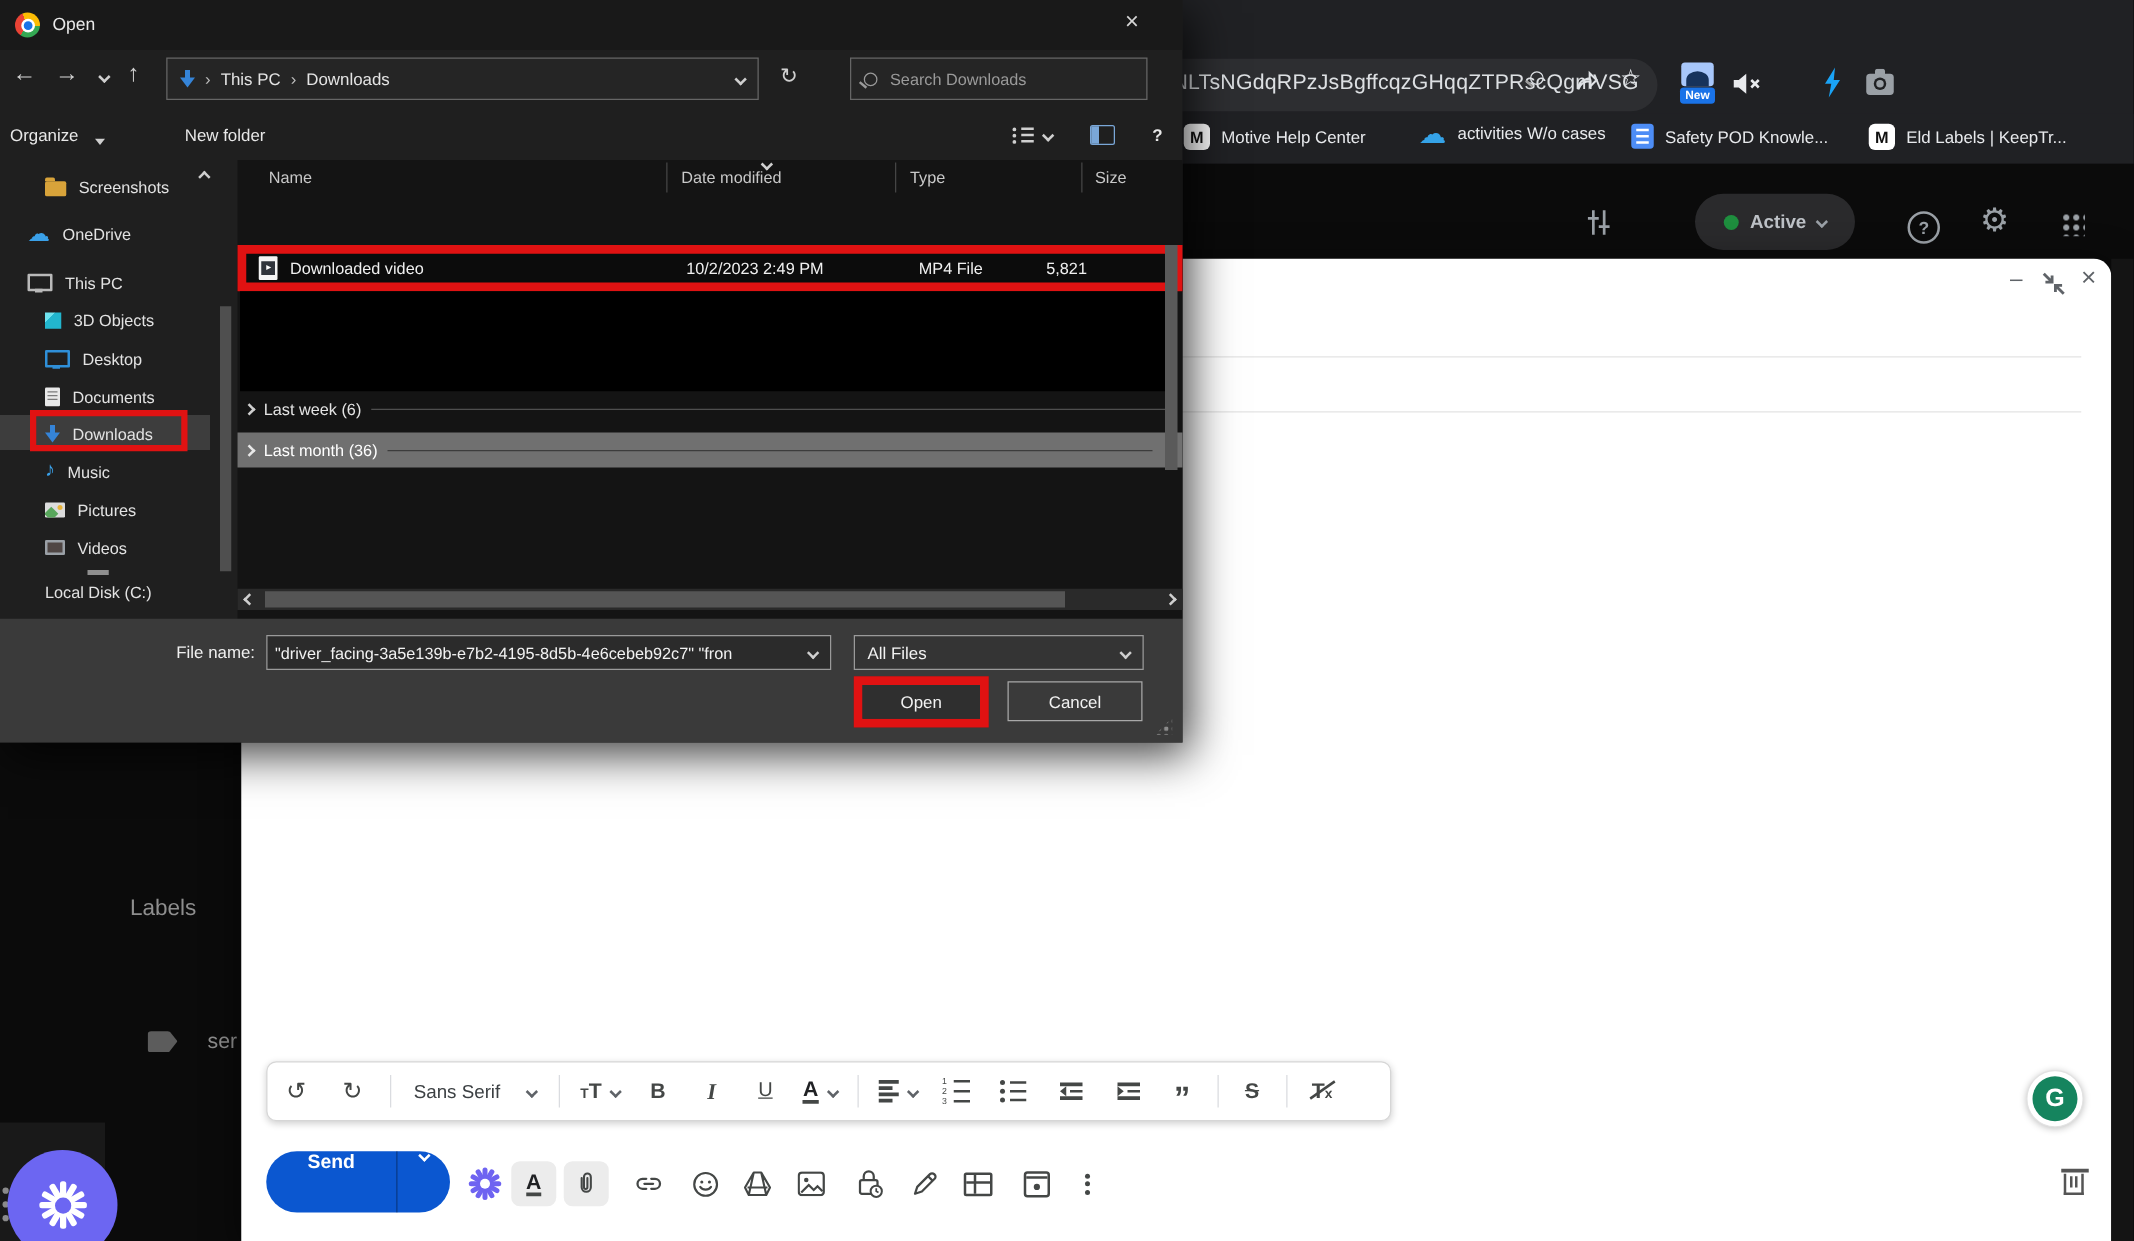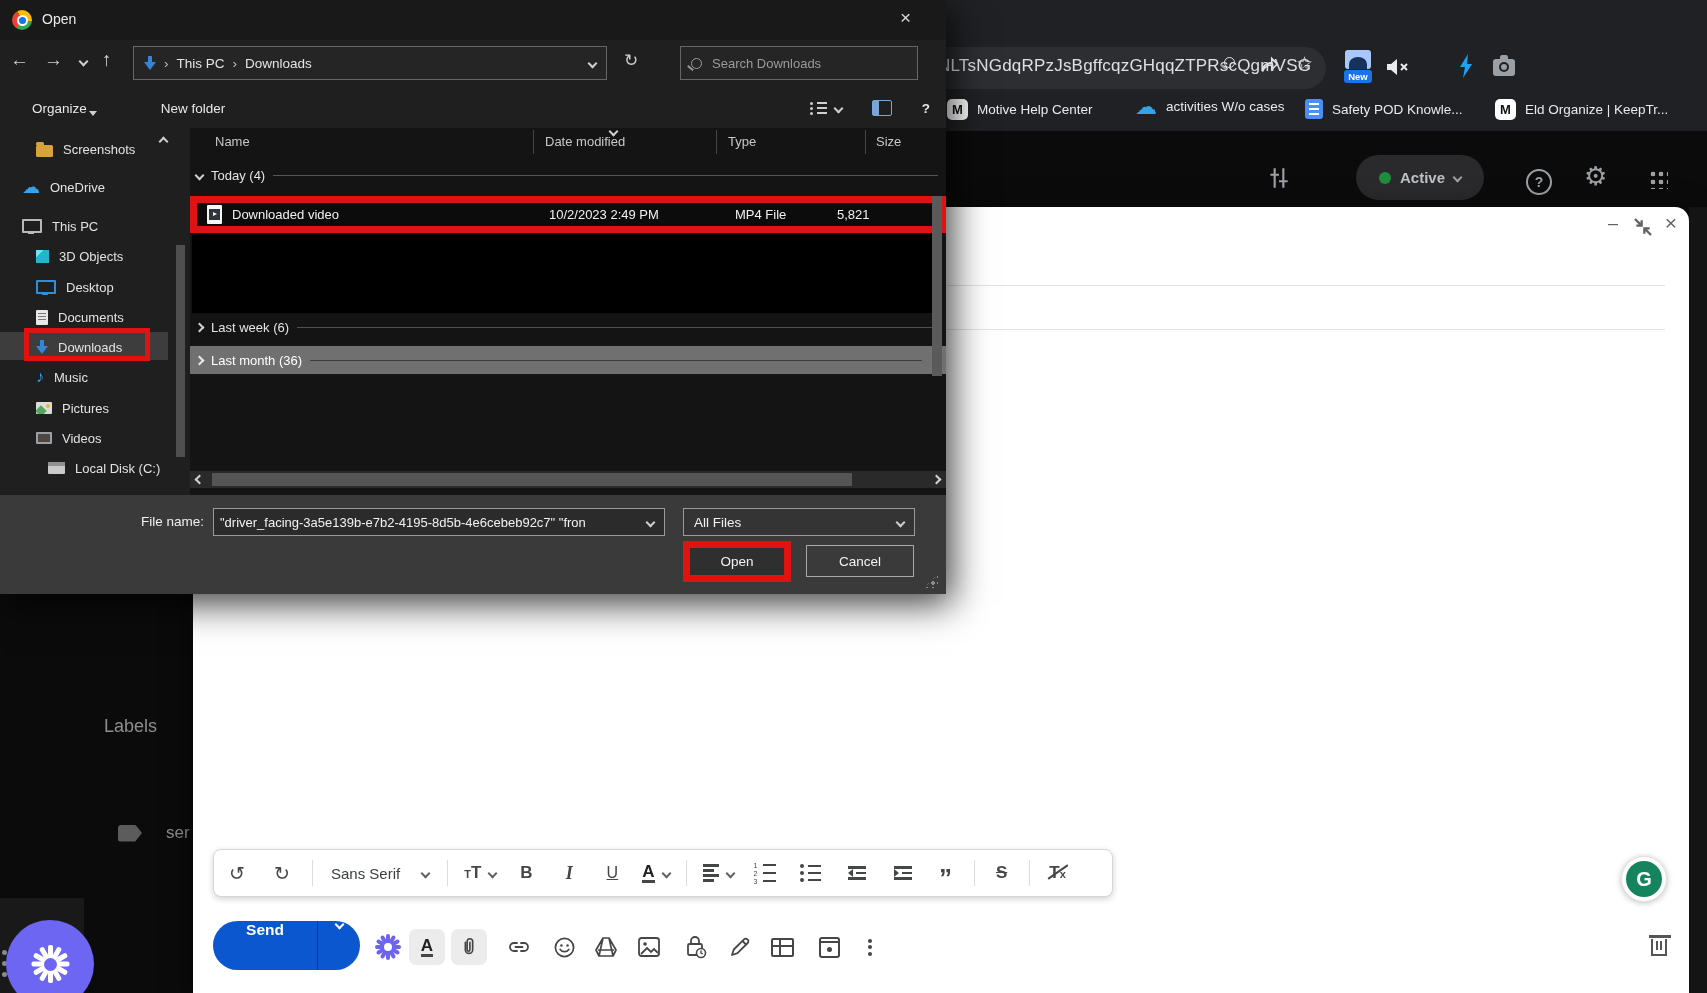--- a/index.html
+++ b/index.html
@@ -194,21 +194,21 @@
       <div class="bm" style="left:199px;">
         <span class="ic-cloud" style="color:#35a3e8;font-size:22px;">☁</span>
         <span>activities W/o cases</span>
       </div>
       <div class="bm" style="left:369px;">
         <span class="bm-doc"></span>
         <span>Safety POD Knowle...</span>
       </div>
       <div class="bm" style="left:559px;">
         <span class="bm-m">M</span>
-        <span>Eld Organize | KeepTr...</span>
+        <span>Eld Labels | KeepTr...</span>
       </div>
     </div>
   </div>
 
   <div class="abs gmail-bg">
 
     <svg class="abs" style="left:1266px;top:34px;" width="26" height="26" viewBox="0 0 24 24">
       <path d="M8 3v18M16 3v18" stroke="#9aa0a6" stroke-width="2"></path>
       <path d="M4 9h8M12 15h8" stroke="#9aa0a6" stroke-width="2"></path>
     </svg>
@@ -445,21 +445,21 @@
       <span class="chev sm" style="margin-left:auto;"></span>
     </div>
     <span class="abs navic" style="left:624px;top:51px;font-size:17px;">↻</span>
 
     <div class="srchbox">
       <span class="mag"></span>
       <input placeholder="Search Downloads" style="">
     </div>
 
     <div class="tbrow">
-      <span style="margin-left:32px;display:flex;align-items:flex-end;gap:2px;">
+      <span style="margin-left:8px;display:flex;align-items:flex-end;gap:13px;">
         <span>Organize</span>
         <span style="border-top:5px solid #cfcfcf;border-left:4px solid transparent;border-right:4px solid transparent;"></span>
       </span>
       <span style="margin-left:64px;">New folder</span>
       <span style="margin-left:auto;display:flex;align-items:center;gap:8px;margin-right:16px;">
         <span class="listico" style="gap:2px;">
             <span class="r">
               <span class="d" style="background:#cfcfcf;width:3px;height:3px;"></span>
               <span class="b" style="background:#cfcfcf;width:10px;height:2px;"></span>
             </span>
@@ -518,44 +518,39 @@
           <span>Music</span>
         </div>
       <div class="side-item" style="left:36px;top:268px;">
           <span class="ic-pic"></span>
           <span>Pictures</span>
         </div>
       <div class="side-item" style="left:36px;top:298px;">
           <span class="ic-film"></span>
           <span>Videos</span>
         </div>
-      <div class="side-item" style="left:48px;top:328px;">
+      <div class="side-item" style="left:36px;top:328px;flex-direction:column;">
           <span class="ic-disk"></span>
           <span>Local Disk (C:)</span>
         </div>
 
       <div class="vthumb" style="left:176px;top:117px;width:9px;height:212px;"></div>
       <div class="redbox" style="left:24px;top:200px;width:126px;height:33px;"></div>
     </div>
 
     <div class="listarea">
       <span class="colhead" style="left:25px;">Name</span>
       <span class="colsep" style="left:343px;"></span>
       <span class="abs chev sm" style="left:420px;top:0px;"></span>
       <span class="colhead" style="left:355px;">Date modified</span>
       <span class="colsep" style="left:526px;"></span>
       <span class="colhead" style="left:538px;">Type</span>
       <span class="colsep" style="left:675px;"></span>
       <span class="colhead" style="left:686px;text-align:center;">Size</span>
 
-      <div class="grp" style="top:40px;left:6px;">
-        <span class="chev sm"></span>
-        <span>Today (4)</span>
-        <span class="grpline"></span>
-      </div>
 
       <div class="filerow">
         <span class="mp4ico"></span>
         <span style="margin-left:10px;">Downloaded video</span>
         <span style="position:absolute;left:352px;">10/2/2023 2:49 PM</span>
         <span style="position:absolute;left:538px;">MP4 File</span>
         <span style="position:absolute;left:640px;width:90px;text-align:left;">5,821</span>
       </div>
 
       <div class="abs" style="left:2px;top:105px;width:746px;height:80px;background:#000;"></div>

